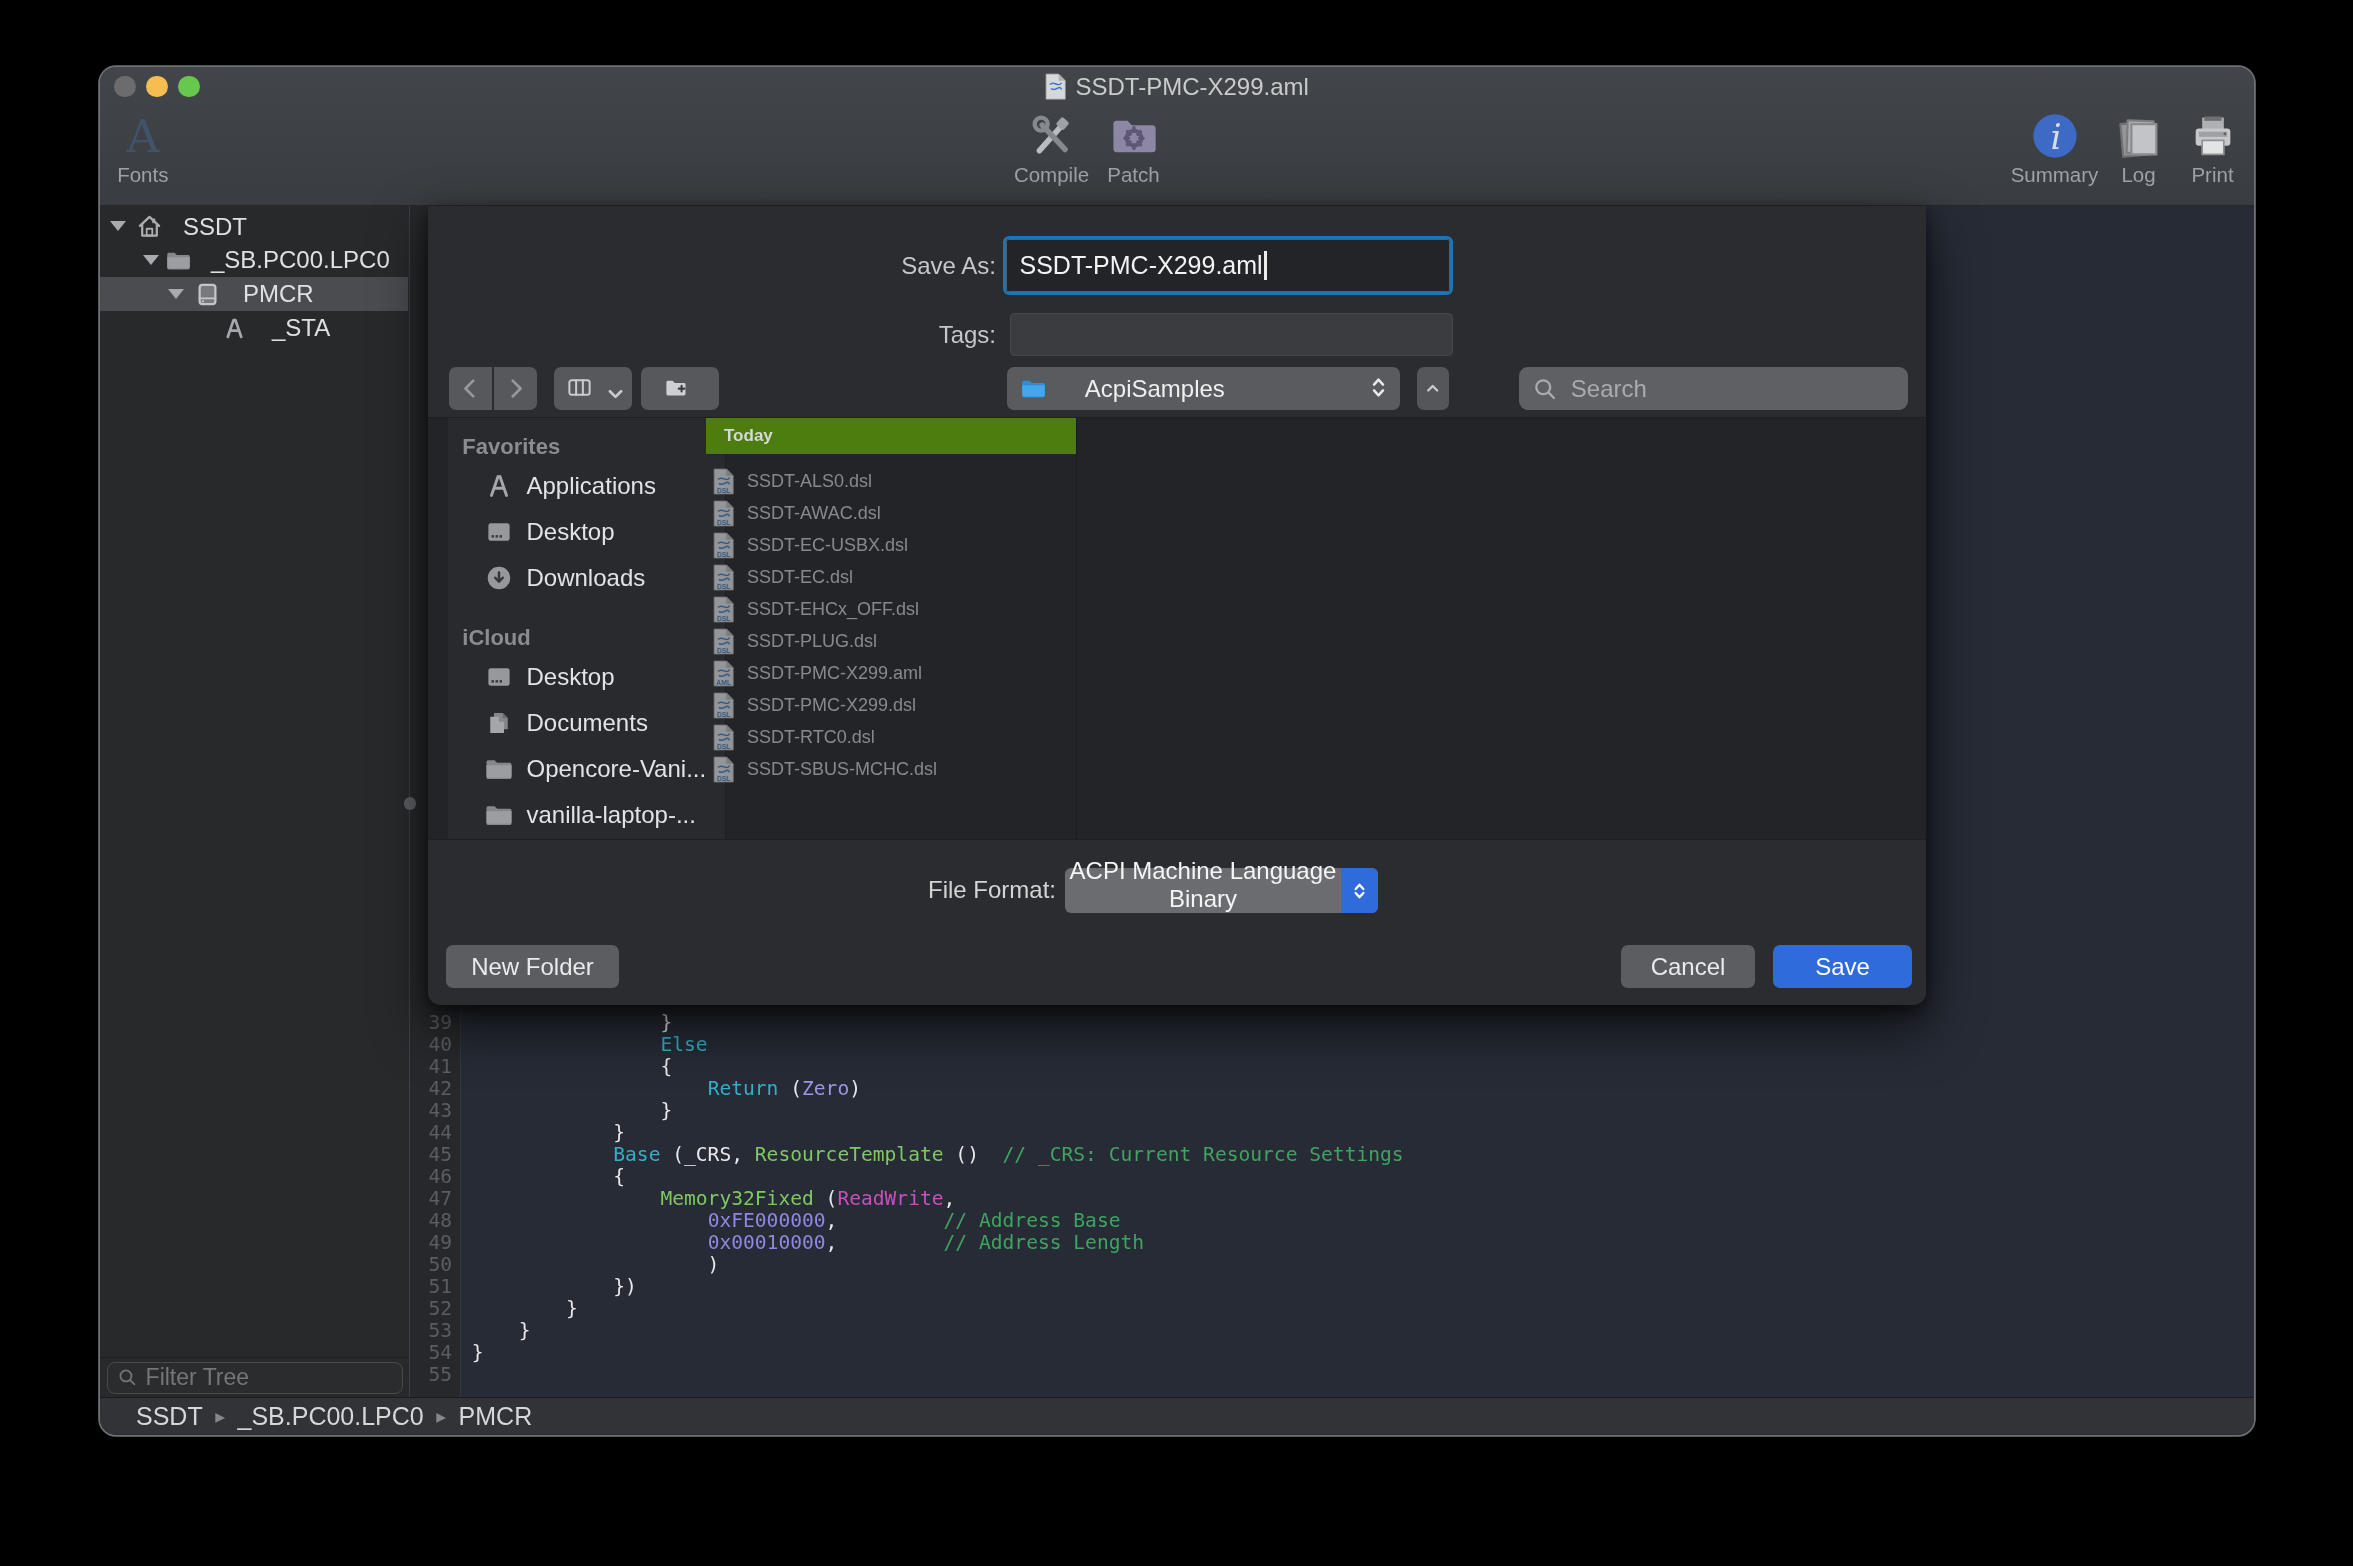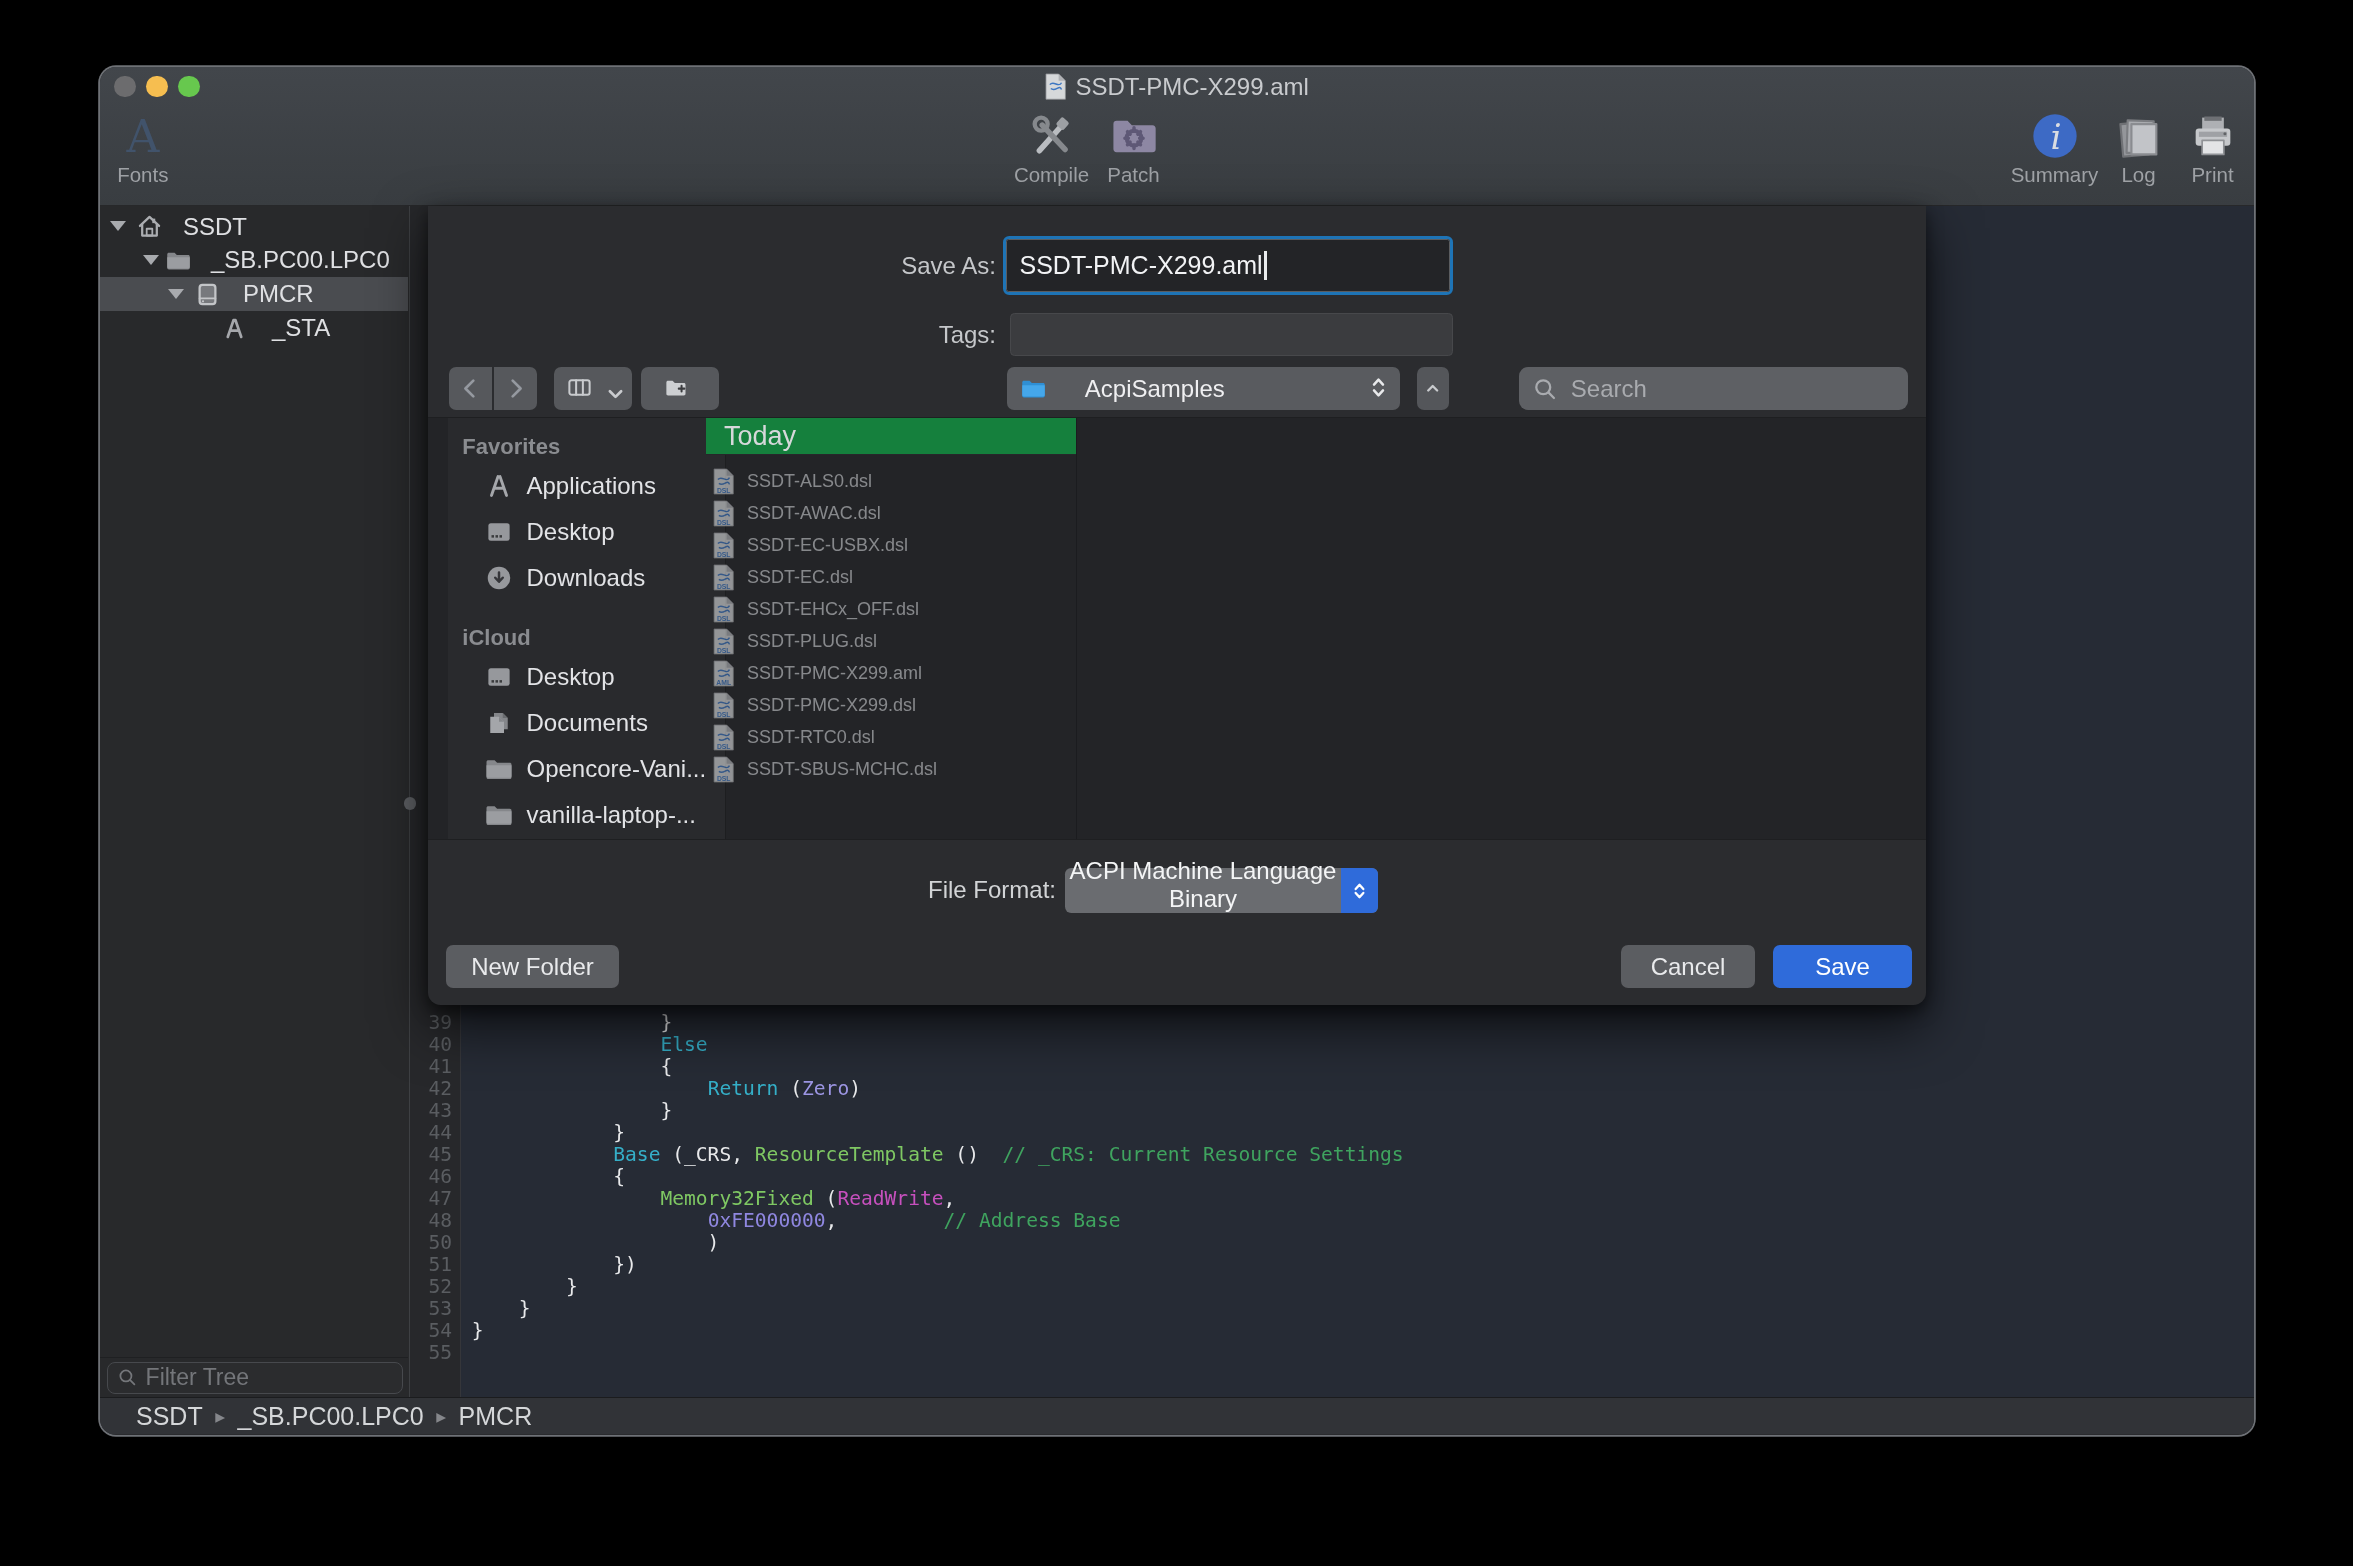--- a/index.html
+++ b/index.html
@@ -70,21 +70,21 @@
   
   .browser{position:absolute;left:0;top:211px;width:1498px;height:423px;background:#232427;border-top:1.8px solid #1E1F21;border-bottom:1.8px solid #1E1F21;box-sizing:border-box;}
   .fav-pane{position:absolute;left:0;top:0;width:278px;height:100%;background:#292A2D;border-right:1.8px solid #1D1E20;box-sizing:border-box;padding-top:12.5px;margin-left:20px;}
   .fav-hdr{height:32px;line-height:32px;padding-left:14.3px;font-size:22px;color:#8A8C90;font-weight:bold;}
   .fav-item{height:46px;display:flex;align-items:center;gap:12.5px;padding-left:36px;}
   .fav-item .fic{width:30px;height:30px;flex:none;}
   .fav-item .fic svg{width:100%;height:100%;}
   .fav-item .flbl{font-size:24px;color:#E2E3E6;white-space:nowrap;}
   .gap-icloud{margin-top:21.4px;}
   .file-col{position:absolute;left:278px;top:0;width:371px;height:100%;border-right:1.8px solid #1B1C1F;box-sizing:border-box;}
-  .today-hdr{position:absolute;left:0;top:0;width:100%;height:37px;background:#15803d;border-bottom:1.8px solid #26272A;box-sizing:border-box;line-height:36px;padding-left:18px;font-size:27px;font-weight:normal;color:#D6D8DA;}
+  .today-hdr{position:absolute;left:0;top:0;width:100%;height:37px;background:#4d7c0f;border-bottom:1.8px solid #26272A;box-sizing:border-box;line-height:36px;padding-left:18px;font-size:17px;font-weight:bold;color:#D6D8DA;}
   .file-rows{position:absolute;left:0;top:41px;width:100%;padding-top:6.2px;}
   .file-row{height:32px;display:flex;align-items:center;gap:12.5px;padding-left:7.1px;opacity:.62;}
   .file-ic{position:relative;width:21.4px;height:27px;flex:none;}
   .file-ic svg{width:100%;height:100%;}
   .file-ic .ext{position:absolute;bottom:0px;left:0;width:100%;text-align:center;font-size:8px;color:#3E77C2;font-weight:bold;transform:scale(.85);}
   .file-name{font-size:18px;color:#C4C6C9;white-space:nowrap;}
   
   .format-row{position:absolute;left:0;top:634px;width:1498px;height:85px;}
   .fmt-label{position:absolute;left:356px;width:272px;top:29px;height:41px;line-height:41px;text-align:right;font-size:24px;color:#D2D4D6;}
   .fmt-popup{position:absolute;left:637px;top:28px;width:313px;height:45px;background:#6A6C70;border-radius:6.2px;display:flex;align-items:flex-end;}
@@ -277,20 +277,24 @@
           </div>
           <div class="cl">
             <span class="ln">47</span>
             <span class="lc"><span class="tk-pl">                </span><span class="tk-fn">Memory32Fixed</span><span class="tk-pl"> (</span><span class="tk-ar">ReadWrite</span><span class="tk-pl">,</span></span>
           </div>
           <div class="cl">
             <span class="ln">48</span>
             <span class="lc"><span class="tk-pl">                    </span><span class="tk-nm">0xFE000000</span><span class="tk-pl">,         </span><span class="tk-cm">// Address Base</span></span>
           </div>
           <div class="cl">
+            <span class="ln">49</span>
+            <span class="lc"><span class="tk-pl">                    </span><span class="tk-nm">0x00010000</span><span class="tk-pl">,         </span><span class="tk-cm">// Address Length</span></span>
+          </div>
+          <div class="cl">
             <span class="ln">50</span>
             <span class="lc"><span class="tk-pl">                    )</span></span>
           </div>
           <div class="cl">
             <span class="ln">51</span>
             <span class="lc"><span class="tk-pl">            })</span></span>
           </div>
           <div class="cl">
             <span class="ln">52</span>
             <span class="lc"><span class="tk-pl">        }</span></span>

